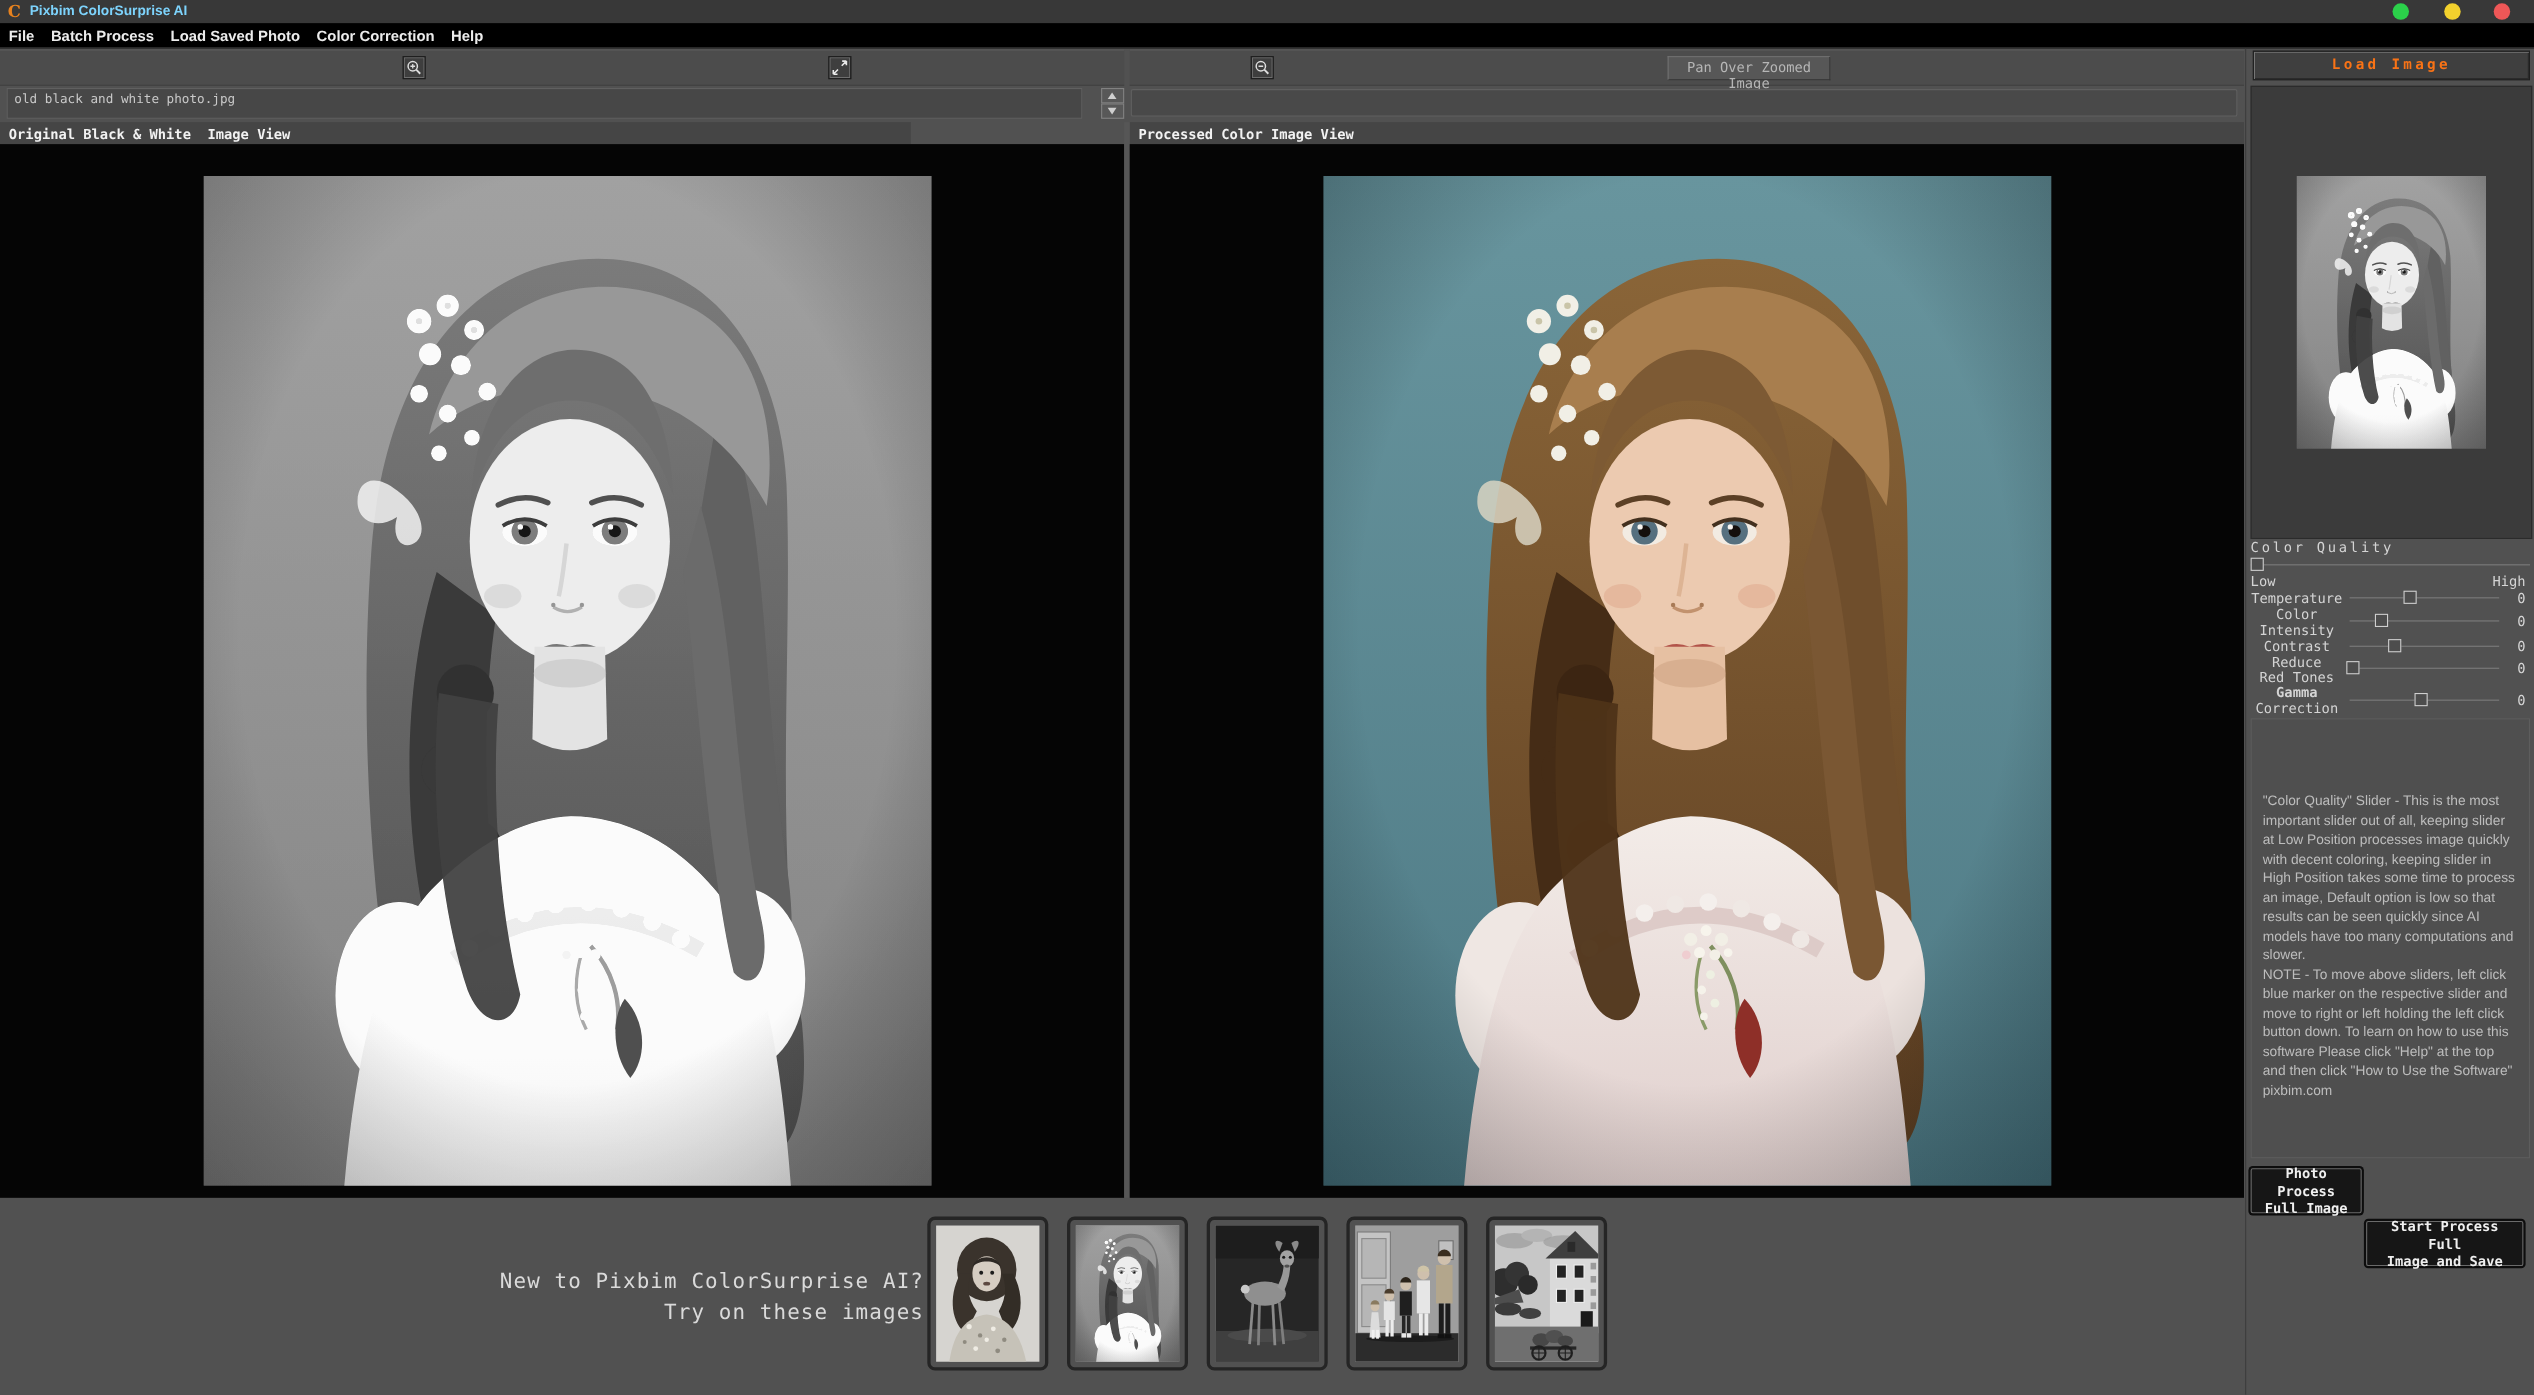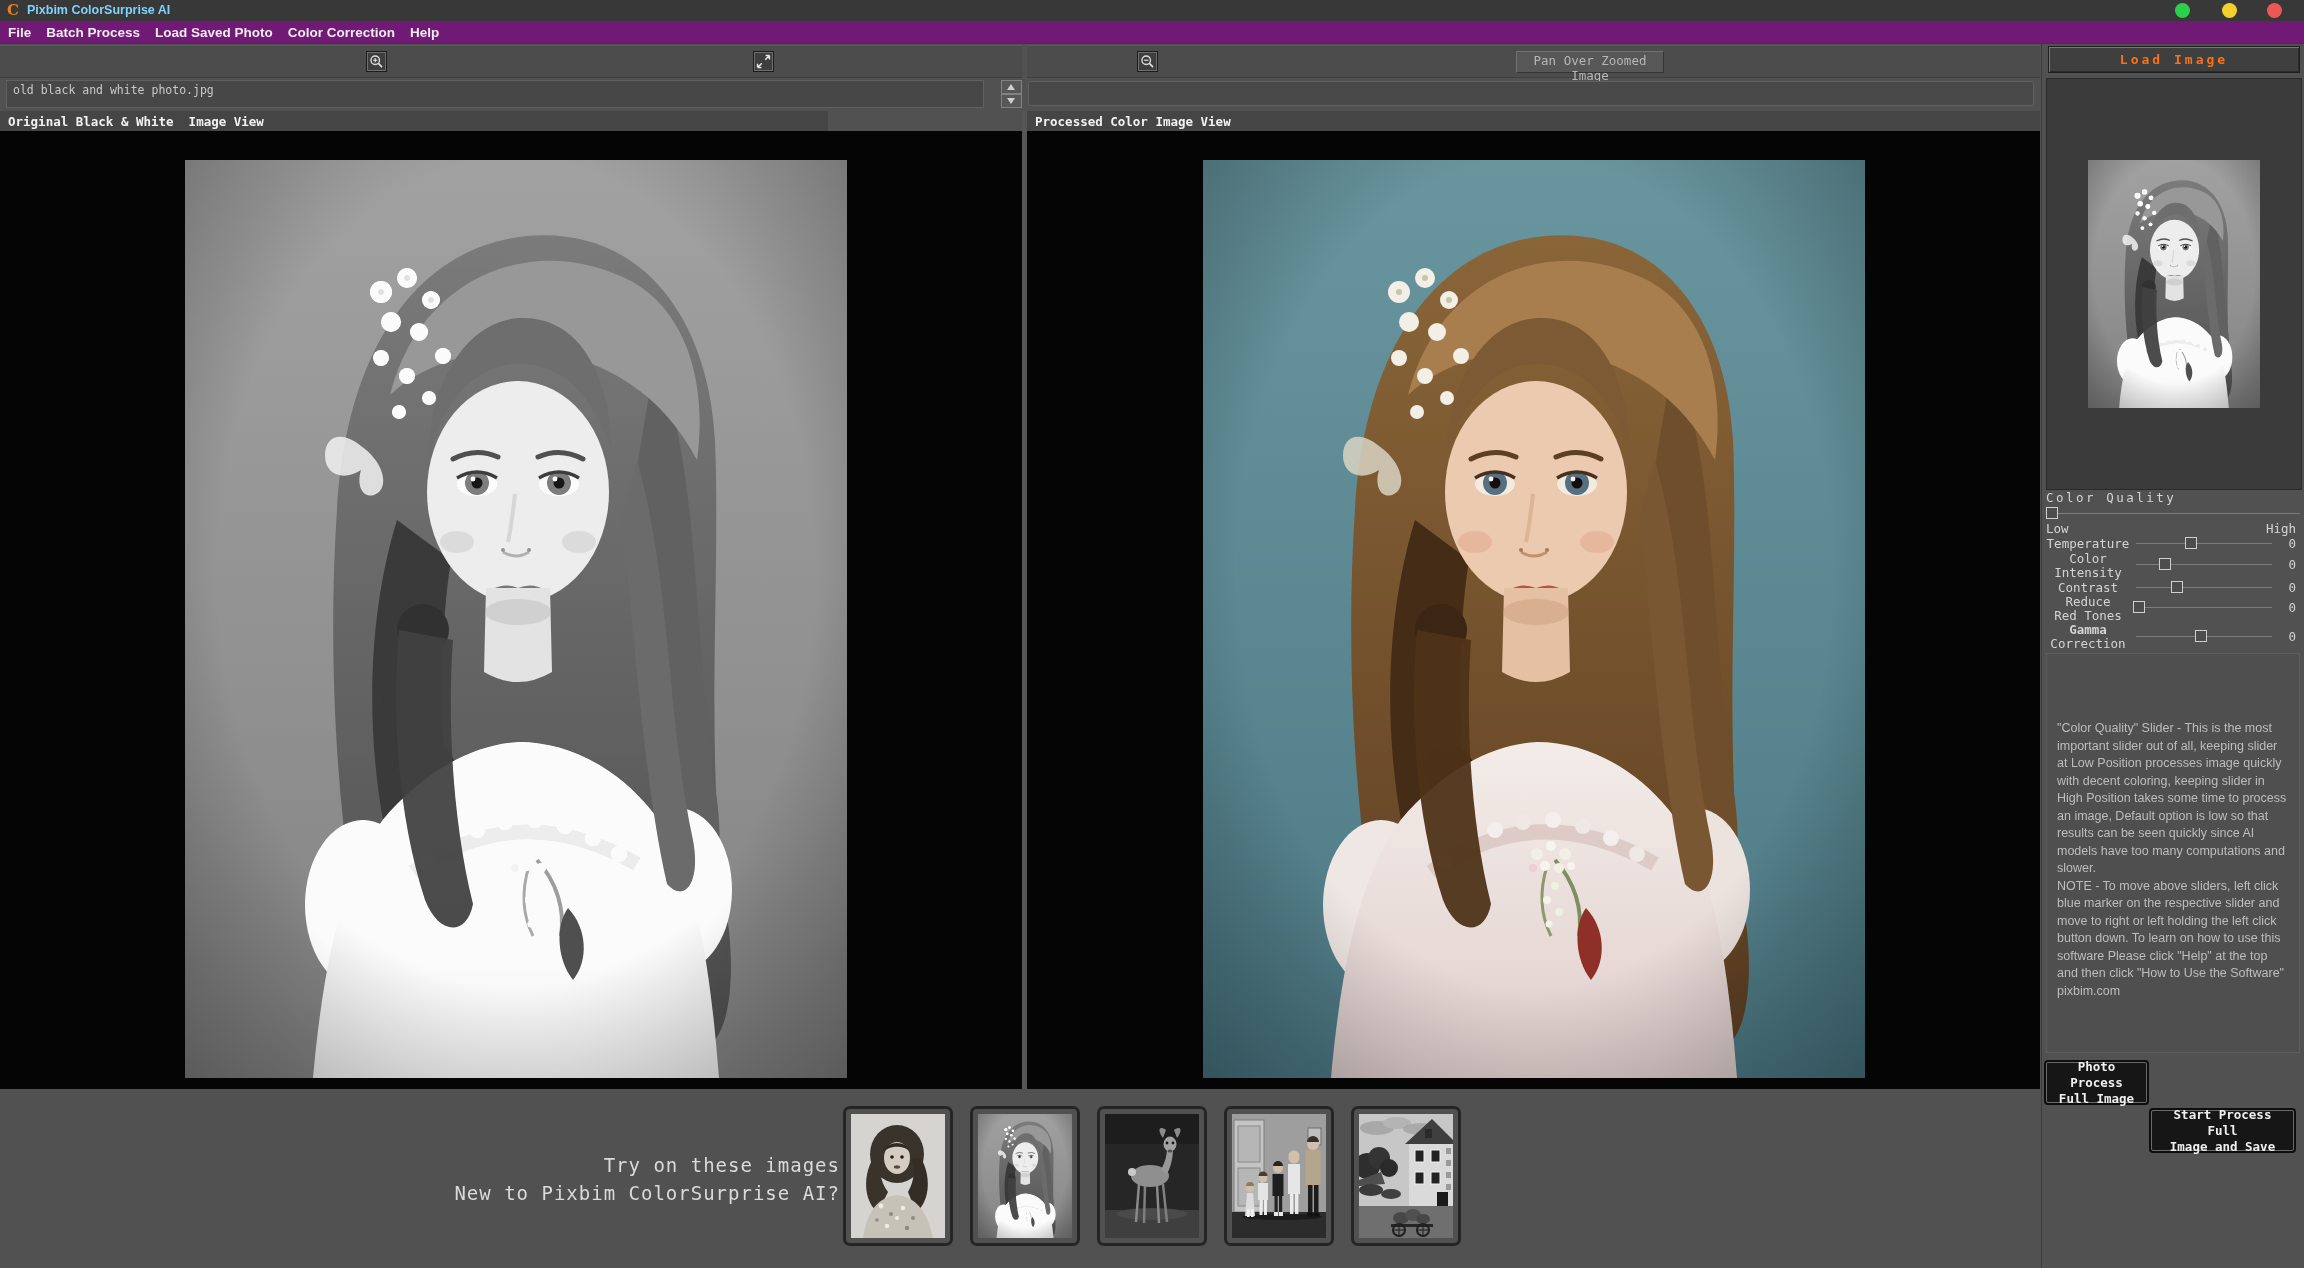--- a/index.html
+++ b/index.html
@@ -6,21 +6,21 @@
   body{width:2304px;height:1268px;overflow:hidden;background:#515151;
        font-family:"DejaVu Sans Mono",monospace;position:relative;}
 
   
   .titlebar{position:absolute;left:0;top:0;width:2304px;height:21px;background:#383838;}
   .logo{position:absolute;left:7px;top:1px;font:bold 15px "DejaVu Serif",serif;color:#e8821e;}
   .wtitle{position:absolute;left:27px;top:3px;font:bold 12.5px "Liberation Sans",sans-serif;color:#7dd3fc;}
   .dot{position:absolute;top:3px;width:15px;height:15px;border-radius:50%;}
 
   
-  .menubar{position:absolute;left:0;top:21px;width:2304px;height:23px;background:#701a75;
+  .menubar{position:absolute;left:0;top:21px;width:2304px;height:23px;background:#000000;
            border-bottom:1px solid #393939;display:flex;align-items:center;gap:15px;padding-left:8px;box-sizing:border-box;
            font:bold 13.5px "Liberation Sans",sans-serif;color:#ececec;}
   .menu-item{cursor:default;}
 
   
   .toolbar{position:absolute;top:45px;height:33px;background:#4c4c4c;border-top:1px solid #5a5a5a;border-bottom:1px solid #404040;box-sizing:border-box;}
   .tb-left{left:0;width:1022px;}
   .tb-right{left:1027px;width:1013px;}
   .icon-btn{position:absolute;top:5px;width:21px;height:21px;background:#3e3e3e;border:1px solid #1c1c1c;
             box-shadow:inset 0 0 0 1px #6e6e6e;padding:0;display:flex;align-items:center;justify-content:center;}
@@ -261,22 +261,22 @@
 </div>
 <div class="divider"></div>
 <div class="view view-right">
   <svg class="photo-main ph-r" viewBox="0 0 662 918">
       <use href="#portrait-art"></use>
     </svg>
 </div>
 
 <div class="bottom">
   <div class="promo">
+    <div>New to Pixbim ColorSurprise AI?</div>
     <div>Try on these images</div>
-    <div>New to Pixbim ColorSurprise AI?</div>
   </div>
   <div class="thumbstrip">
     <div class="thumb">
       <svg viewBox="0 0 94 124">
         <rect width="94" height="124" fill="#d6d4d0"></rect>
         <ellipse cx="46" cy="40" rx="27" ry="29" fill="#3a332c"></ellipse>
         <path d="M22,44 C10,66 15,90 27,98 L37,78 C28,66 28,54 32,44 Z" fill="#3a332c"></path>
         <path d="M70,44 C82,66 77,90 65,98 L57,78 C64,66 64,54 60,44 Z" fill="#332d26"></path>
         <ellipse cx="46" cy="44" rx="13" ry="16" fill="#d6cdc2"></ellipse>
         <path d="M33,38 C36,26 56,26 59,38 C54,31 38,31 33,38 Z" fill="#2e2924"></path>

